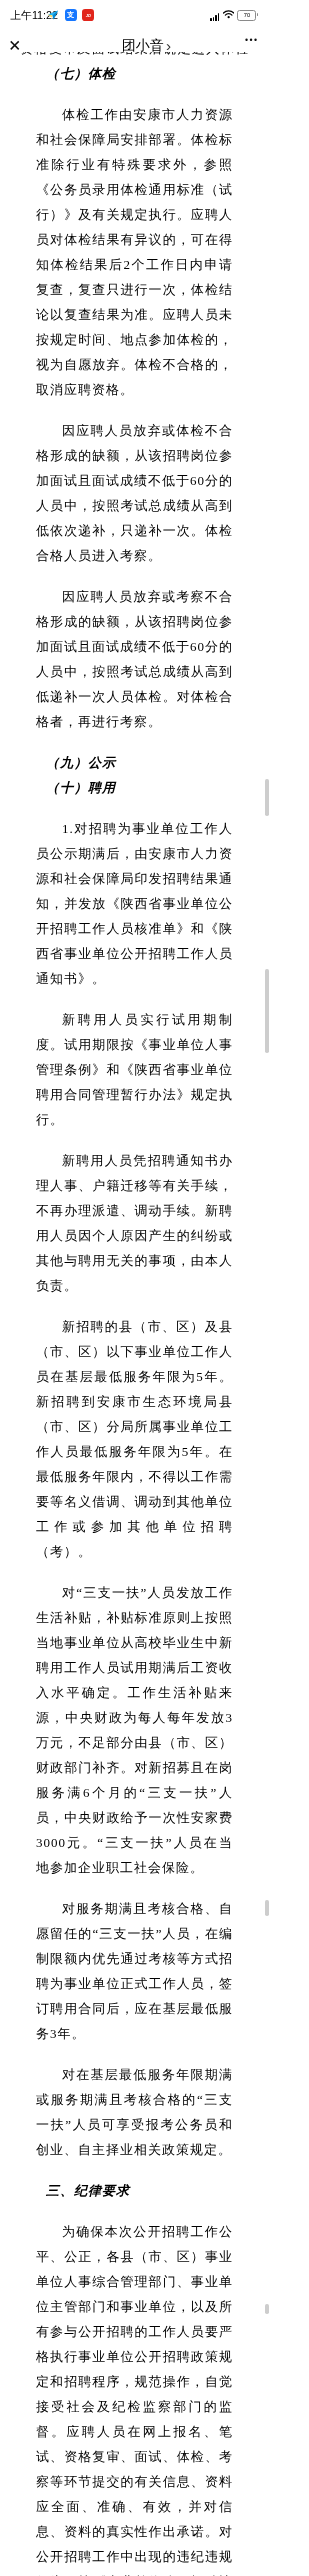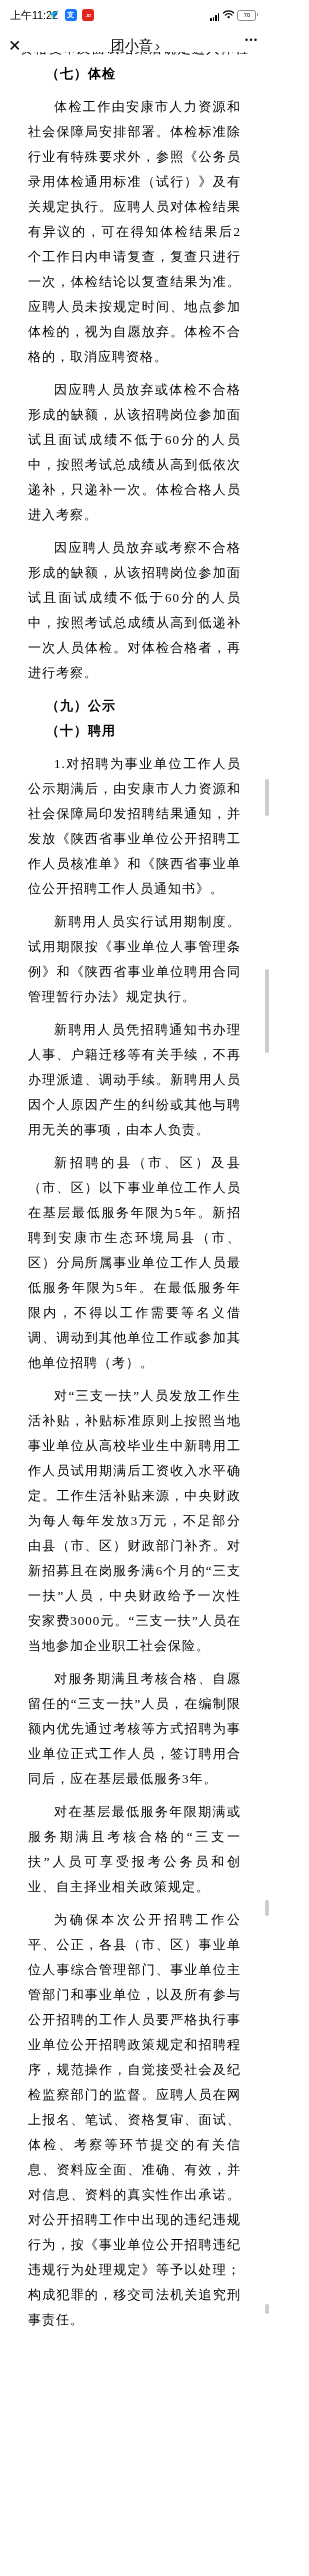--- a/index.html
+++ b/index.html
@@ -16,31 +16,31 @@
   .ic-jd{background:#e1251b;font-size:4.1px;font-style:italic;}
   .rightcluster{position:absolute;left:210px;top:9.3px;display:flex;align-items:flex-end;gap:3.6px;height:11.3px;}
   .sigbars{display:flex;align-items:flex-end;gap:1px;height:8.2px;}
   .sigbars i{display:block;width:1.5px;background:#000;border-radius:0.5px;}
   .battery{position:relative;width:17px;height:8.8px;border:0.8px solid #8a8a8a;border-radius:2.6px;
            display:flex;align-items:center;justify-content:center;font-size:5.7px;color:#000;background:#fff;}
   .battery:after{content:"";position:absolute;right:-2.6px;top:2.3px;width:1.3px;height:3.1px;background:#8a8a8a;border-radius:0.5px;}
   
   .navbar{position:absolute;left:0;top:32px;width:269px;height:29px;}
   .closex{position:absolute;left:8.2px;top:4.1px;font-size:15.5px;font-weight:300;color:#111;line-height:20.6px;}
-  .navtitle{position:absolute;left:1px;top:5.2px;width:269px;text-align:center;font-size:14px;font-weight:500;color:#000;}
+  .navtitle{position:absolute;left:12px;top:5.2px;width:269px;text-align:center;font-size:14px;font-weight:500;color:#000;}
   .navtitle .chev{font-weight:300;font-size:15.5px;color:#333;margin-left:2.1px;vertical-align:-1px;}
   .menudots{position:absolute;right:10.3px;top:3.1px;font-size:8.8px;letter-spacing:1.5px;color:#111;}
   
   .docflow{position:absolute;left:20px;top:52px;width:229px;height:2819px;overflow:hidden;
            font-family:"Liberation Serif","DejaVu Serif",serif;font-size:13px;line-height:25px;
            color:#000;text-align:justify;letter-spacing:1px;}
   .clipped{height:9.3px;overflow:hidden;}
   .clipped span{display:block;margin-top:-16.5px;}
-  .doc-heading{font-weight:700;text-indent:2em;}
-  .doc-para{margin:8px;text-indent:2em;}
+  .doc-heading{font-weight:700;text-indent:2em;font-style:italic;}
+  .doc-para{margin:16px;text-indent:2em;}
   
   .scrollseg{position:absolute;left:265px;width:3.6px;background:#cdcdcd;border-radius:1.8px;}
 </style>
 </head>
 <body>
 
 <div class="page">
   <div class="appwin">
 
     <div class="statusbar">
@@ -90,20 +90,21 @@
         <p class="doc-para">因应聘人员放弃或考察不合格形成的缺额，从该招聘岗位参加面试且面试成绩不低于60分的人员中，按照考试总成绩从高到低递补一次人员体检。对体检合格者，再进行考察。</p>
         <div class="doc-heading">（九）公示</div>
         <div class="doc-heading">（十）聘用</div>
         <p class="doc-para">1.对招聘为事业单位工作人员公示期满后，由安康市人力资源和社会保障局印发招聘结果通知，并发放《陕西省事业单位公开招聘工作人员核准单》和《陕西省事业单位公开招聘工作人员通知书》。</p>
         <p class="doc-para">新聘用人员实行试用期制度。试用期限按《事业单位人事管理条例》和《陕西省事业单位聘用合同管理暂行办法》规定执行。</p>
         <p class="doc-para">新聘用人员凭招聘通知书办理人事、户籍迁移等有关手续，不再办理派遣、调动手续。新聘用人员因个人原因产生的纠纷或其他与聘用无关的事项，由本人负责。</p>
         <p class="doc-para">新招聘的县（市、区）及县（市、区）以下事业单位工作人员在基层最低服务年限为5年。新招聘到安康市生态环境局县（市、区）分局所属事业单位工作人员最低服务年限为5年。在最低服务年限内，不得以工作需要等名义借调、调动到其他单位工作或参加其他单位招聘（考）。</p>
         <p class="doc-para">对“三支一扶”人员发放工作生活补贴，补贴标准原则上按照当地事业单位从高校毕业生中新聘用工作人员试用期满后工资收入水平确定。工作生活补贴来源，中央财政为每人每年发放3万元，不足部分由县（市、区）财政部门补齐。对新招募且在岗服务满6个月的“三支一扶”人员，中央财政给予一次性安家费3000元。“三支一扶”人员在当地参加企业职工社会保险。</p>
         <p class="doc-para">对服务期满且考核合格、自愿留任的“三支一扶”人员，在编制限额内优先通过考核等方式招聘为事业单位正式工作人员，签订聘用合同后，应在基层最低服务3年。</p>
         <p class="doc-para">对在基层最低服务年限期满或服务期满且考核合格的“三支一扶”人员可享受报考公务员和创业、自主择业相关政策规定。</p>
+        <div class="doc-heading">三、纪律要求</div>
         <p class="doc-para">为确保本次公开招聘工作公平、公正，各县（市、区）事业单位人事综合管理部门、事业单位主管部门和事业单位，以及所有参与公开招聘的工作人员要严格执行事业单位公开招聘政策规定和招聘程序，规范操作，自觉接受社会及纪检监察部门的监督。应聘人员在网上报名、笔试、资格复审、面试、体检、考察等环节提交的有关信息、资料应全面、准确、有效，并对信息、资料的真实性作出承诺。对公开招聘工作中出现的违纪违规行为，按《事业单位公开招聘违纪违规行为处理规定》等予以处理；构成犯罪的，移交司法机关追究刑事责任。</p>
       </div>
 
     <div class="scrollseg" style="top:779px;height:37px"></div>
     <div class="scrollseg" style="top:969px;height:84px"></div>
     <div class="scrollseg" style="top:1900px;height:15.5px"></div>
     <div class="scrollseg" style="top:2304px;height:10.3px"></div>
 
   </div>
 </div>

